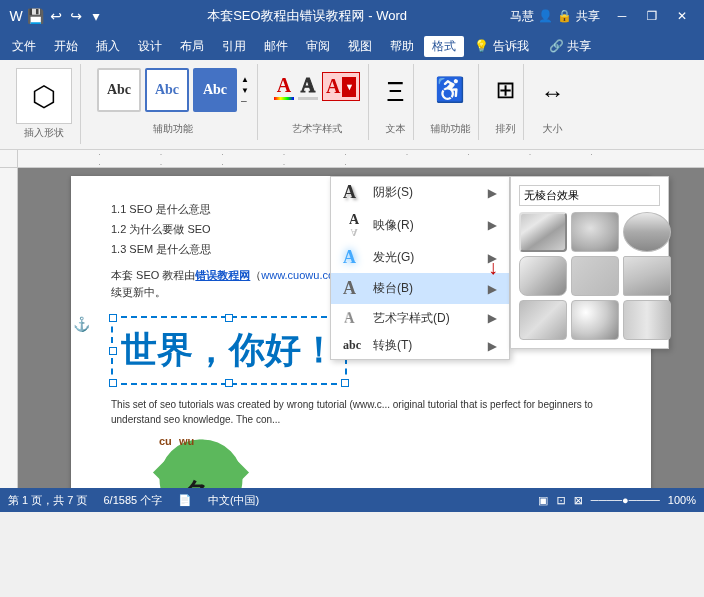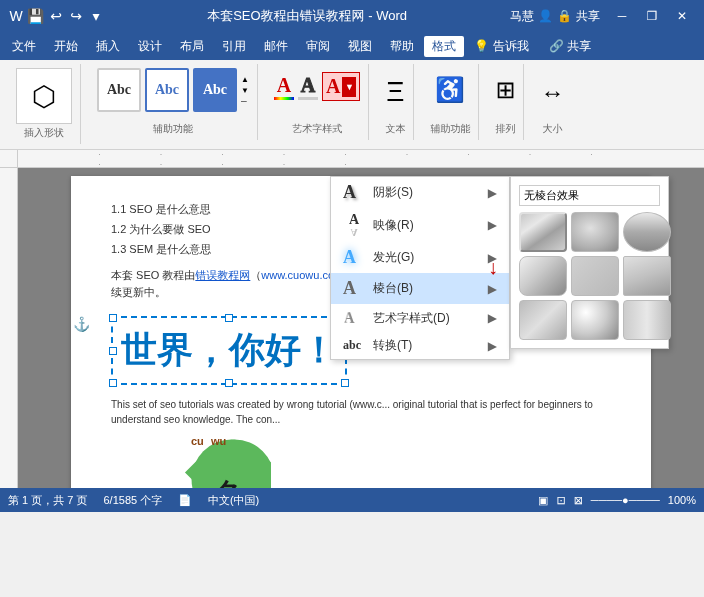--- a/index.html
+++ b/index.html
@@ -99,21 +99,21 @@
       color: white;
       font-size: 11px;
       gap: 16px;
     }
     .status-right { margin-left: auto; display: flex; align-items: center; gap: 8px; }
 
     
     .doc-toc { font-size: 11px; color: #333; line-height: 1.8; }
     .doc-toc .toc-item { display: flex; justify-content: space-between; }
     .doc-intro { font-size: 11px; color: #333; margin: 8px 0; line-height: 1.5; }
-    .doc-intro a { color: #1155cc; }
+    .doc-intro a { color: #1155cc; font-weight: bold; }
     .text-box-selected {
       border: 2px dashed #0078d4;
       padding: 8px;
       display: inline-block;
       position: relative;
     }
     .big-chinese-text {
       font-size: 36px; font-weight: bold; color: #0070c0;
       font-family: 'Microsoft YaHei', SimHei, sans-serif;
     }
@@ -388,21 +388,21 @@
       </div>
 
       
       <div class="doc-english">
         <span>This set of seo tutorials was created by wrong tutorial (www.c... original tutorial that is perfect for beginners to understand seo knowledge. The con...</span>
       </div>
 
       
       <div style="width:120px; height:80px; margin:4px 40px; position:relative; overflow:hidden;">
 
-        <div style="position:relative; width:100px; height:80px;margin-left:32px;">
+        <div style="position:relative; width:100px; height:80px;">
           <div style="position:absolute; width:80px; height:70px; background:#5cb85c; border-radius:40px 40px 0 0; transform:rotate(-45deg); top:10px; left:5px;"></div>
           <div style="position:absolute; width:80px; height:70px; background:#5cb85c; border-radius:40px 40px 0 0; transform:rotate(45deg); top:10px; left:15px;"></div>
           <div style="position:absolute; bottom:0; left:30px; font-size:28px; font-weight:bold; color:#1a1a1a; font-family:serif; z-index:2;">ク</div>
           <div style="position:absolute; top:4px; left:8px; font-size:11px; color:#8B4513; font-weight:bold; z-index:2;">cu</div>
           <div style="position:absolute; top:4px; left:28px; font-size:11px; color:#8B4513; font-weight:bold; z-index:2;">wu</div>
         </div>
       </div>
 
       
       

